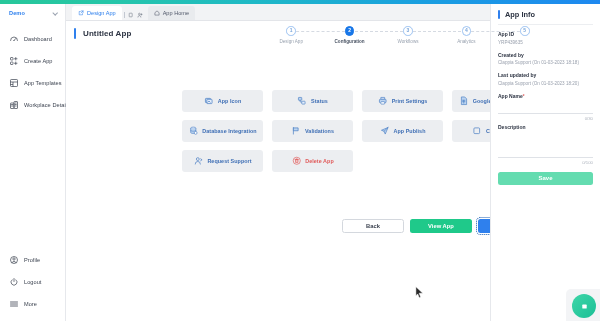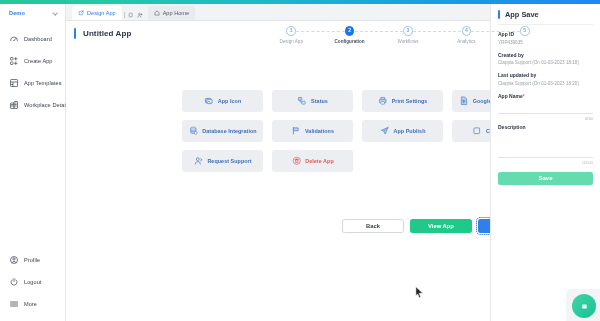--- a/index.html
+++ b/index.html
@@ -476,21 +476,21 @@
     <div class="cursor">
       <svg viewBox="0 0 12 18">
         <path d="M1 1l9.5 9h-5l2.2 5.4-2 .8L3.5 11 1 13.5z" fill="#2a2a2a" stroke="#fff" stroke-width=".7"></path>
       </svg>
     </div>
   </div>
 
   <div class="rightpanel">
     <div class="rp-head">
       <span class="rp-accent"></span>
-      <span class="rp-title">App Save</span>
+      <span class="rp-title">App Info</span>
     </div>
     <div class="rp-rule"></div>
 
     <div class="rp-label">App ID</div>
     <div class="rp-value">YRP439635</div>
 
     <div class="rp-label">Created by</div>
     <div class="rp-value">Clappia Support (On 01-03-2023 18:18)</div>
 
     <div class="rp-label">Last updated by</div>

